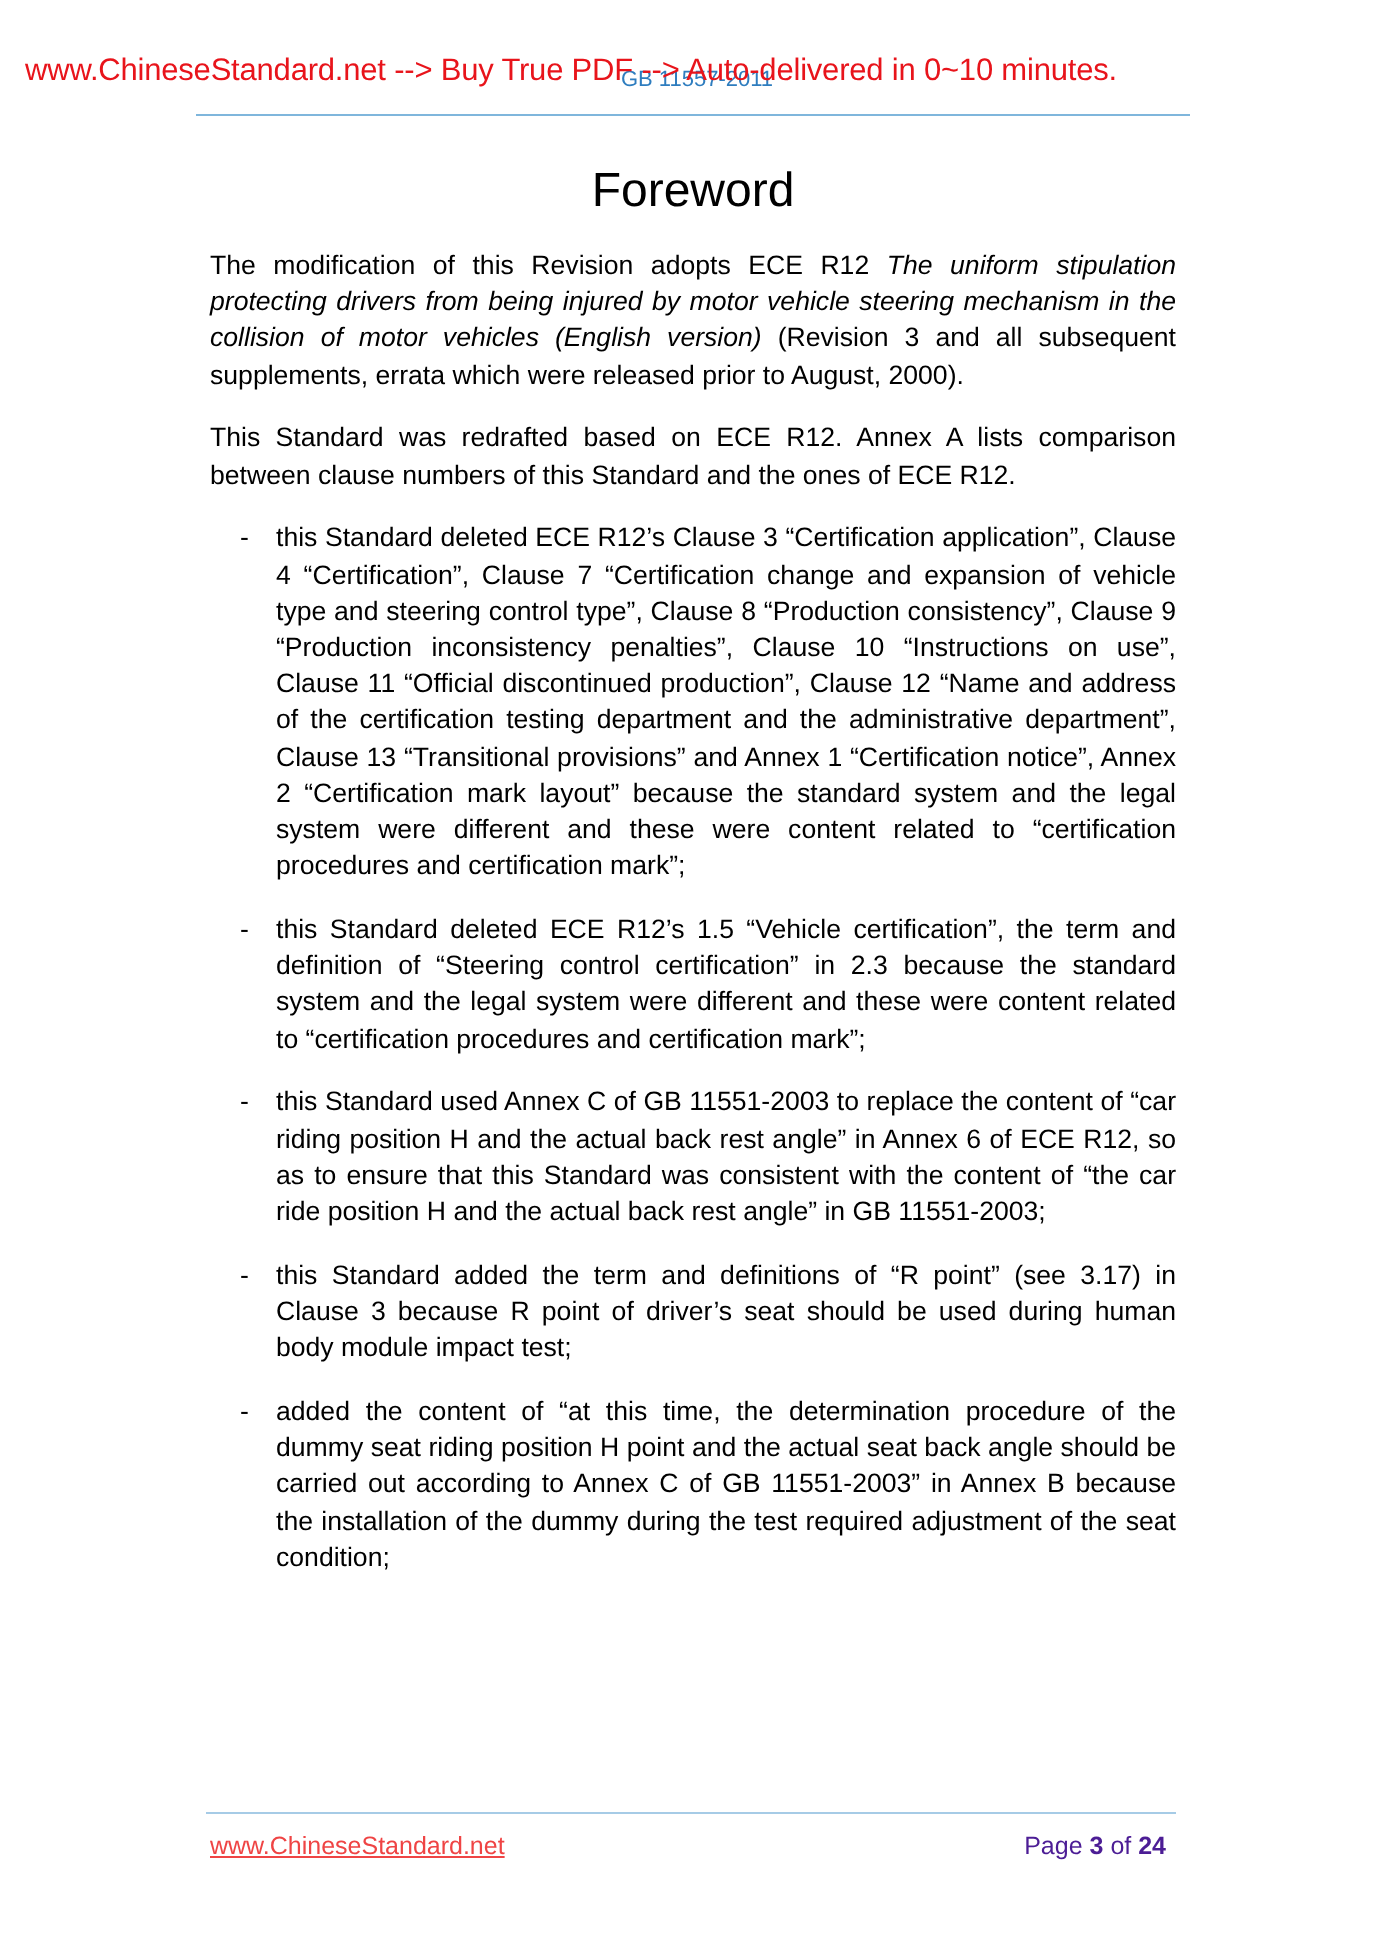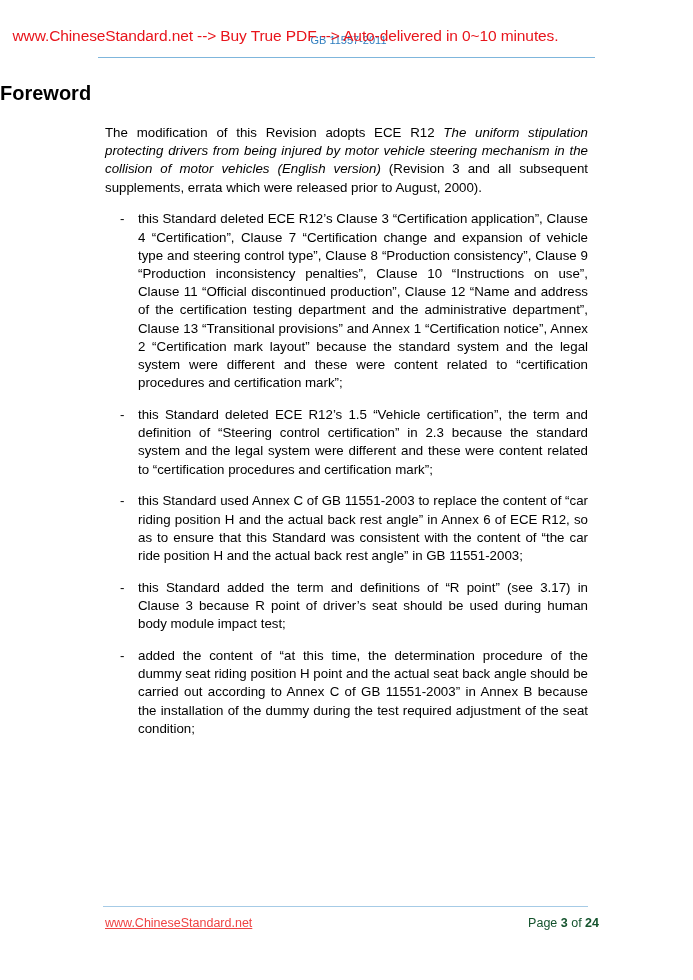--- a/index.html
+++ b/index.html
@@ -3,46 +3,47 @@
 <meta charset="utf-8">
 <style>
   html, body { margin: 0; padding: 0; background: #ffffff; }
   body { width: 693px; height: 980px; position: relative; overflow: hidden;
          font-family: "Liberation Sans", sans-serif; color: #000; }
   .banner { position: absolute; top: 27px; left: 0; width: 571px; text-align: center;
             font-size: 15.5px; color: #e8141b; white-space: nowrap; z-index: 2; letter-spacing: -0.1px; }
   .doc-id { position: absolute; top: 34px; left: 0; width: 693px; text-align: center;
             font-size: 11px; color: #2e7dbf; z-index: 1; padding-left: 4px; box-sizing: border-box; }
   .header-rule { position: absolute; top: 57px; left: 98px; width: 497px; height: 1px; background: #7fb6dc; }
-  .title { position: absolute; top: 82px; left: 0; width: 693px; text-align: left;
-           font-size: 20px; font-weight: bold; }
+  .title { position: absolute; top: 82px; left: 0; width: 693px; text-align: center;
+           font-size: 24px; font-weight: normal; }
   .content { position: absolute; top: 124px; left: 105px; width: 483px;
              font-size: 13.3px; line-height: 18.2px; }
   .content p { margin: 0 0 13.6px 0; text-align: justify; }
   .list { margin: 0; padding: 0; list-style: none; }
   .list li { position: relative; padding-left: 33px; margin-bottom: 13.6px; text-align: justify; }
   .list li .dash { position: absolute; left: 15px; top: 0; }
   em { font-style: italic; }
   .footer-rule { position: absolute; top: 906px; left: 103px; width: 485px; height: 1px; background: #a6cbe6; }
   .footer-link { position: absolute; top: 916px; left: 105px; font-size: 12.5px; color: #ef4444;
                  text-decoration: underline; }
-  .footer-page { position: absolute; top: 916px; right: 94px; font-size: 12.5px; color: #14532d; margin-left: 44px; }
+  .footer-page { position: absolute; top: 916px; right: 110px; font-size: 12.5px; color: #4c1d95; margin-left: 44px; }
   .footer-page b { font-weight: bold; }
 </style>
 </head>
 <body>
 
 <div class="banner">www.ChineseStandard.net --&gt; Buy True PDF --&gt; Auto-delivered in 0~10 minutes.</div>
 <div class="doc-id">GB 11557-2011</div>
 <div class="header-rule"></div>
 
 <h1 class="title" style="margin:0;">Foreword</h1>
 
 <div class="content">
   <p><span>The modification of this Revision adopts ECE R12 </span><em>The uniform stipulation protecting drivers from being injured by motor vehicle steering mechanism in the collision of motor vehicles (English version)</em><span> (Revision 3 and all subsequent supplements, errata which were released prior to August, 2000).</span></p>
+  <p>This Standard was redrafted based on ECE R12. Annex A lists comparison between clause numbers of this Standard and the ones of ECE R12.</p>
   <ul class="list">
     <li><span class="dash">-</span><span>this Standard deleted ECE R12’s Clause 3 “Certification application”, Clause 4 “Certification”, Clause 7 “Certification change and expansion of vehicle type and steering control type”, Clause 8 “Production consistency”, Clause 9 “Production inconsistency penalties”, Clause 10 “Instructions on use”, Clause 11 “Official discontinued production”, Clause 12 “Name and address of the certification testing department and the administrative department”, Clause 13 “Transitional provisions” and Annex 1 “Certification notice”, Annex 2 “Certification mark layout” because the standard system and the legal system were different and these were content related to “certification procedures and certification mark”;</span></li>
     <li><span class="dash">-</span><span>this Standard deleted ECE R12’s 1.5 “Vehicle certification”, the term and definition of “Steering control certification” in 2.3 because the standard system and the legal system were different and these were content related to “certification procedures and certification mark”;</span></li>
     <li><span class="dash">-</span><span>this Standard used Annex C of GB 11551-2003 to replace the content of “car riding position H and the actual back rest angle” in Annex 6 of ECE R12, so as to ensure that this Standard was consistent with the content of “the car ride position H and the actual back rest angle” in GB 11551-2003;</span></li>
     <li><span class="dash">-</span><span>this Standard added the term and definitions of “R point” (see 3.17) in Clause 3 because R point of driver’s seat should be used during human body module impact test;</span></li>
     <li><span class="dash">-</span><span>added the content of “at this time, the determination procedure of the dummy seat riding position H point and the actual seat back angle should be carried out according to Annex C of GB 11551-2003” in Annex B because the installation of the dummy during the test required adjustment of the seat condition;</span></li>
   </ul>
 </div>
 
 <div class="footer-rule"></div>

